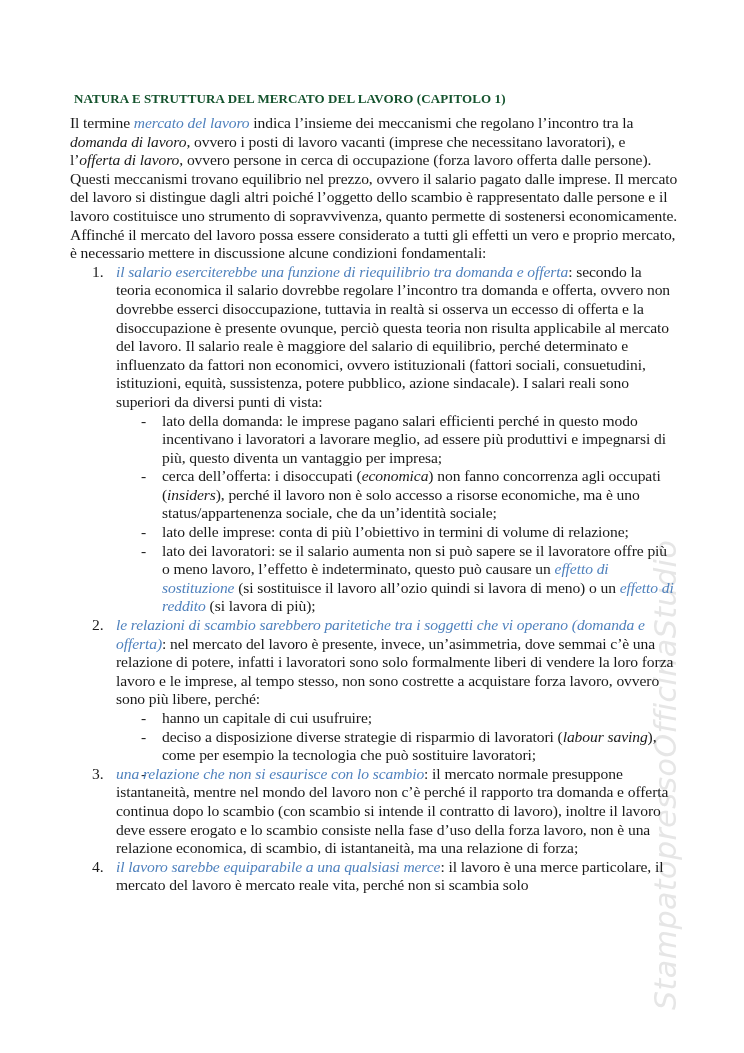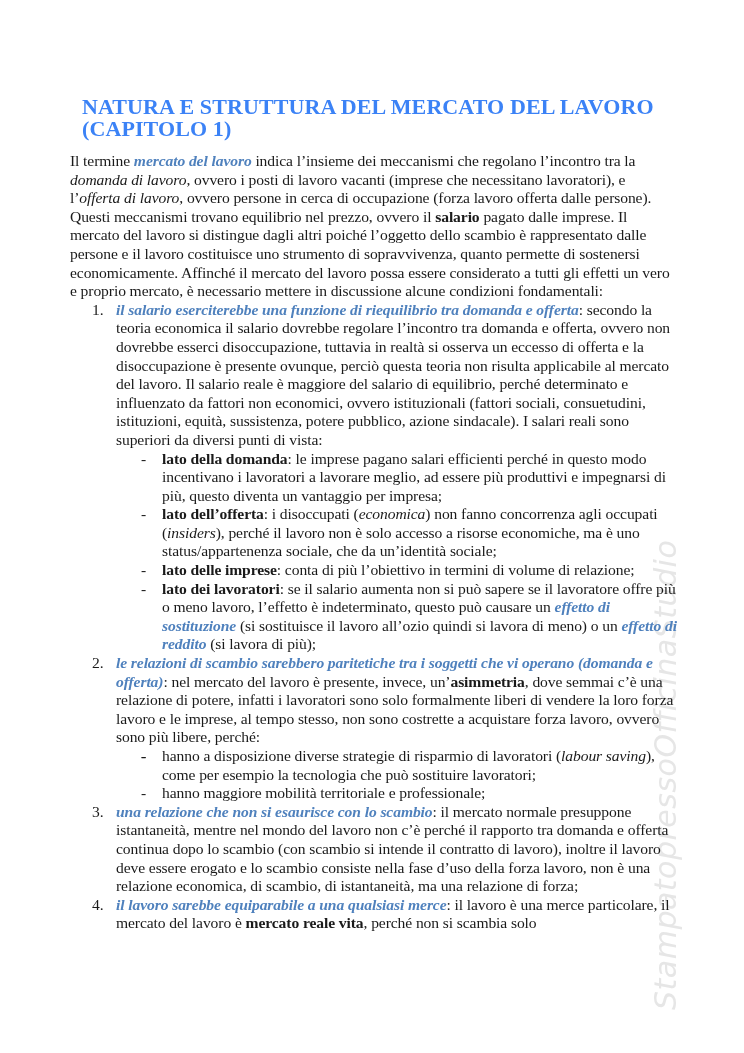--- a/index.html
+++ b/index.html
@@ -7,27 +7,27 @@
       width: 744px; height: 1053px; background: #ffffff; position: relative; overflow: hidden;
       font-family: "DejaVu Serif", "Liberation Serif", serif;
       color: #1a1a1a;
     }
     .page {
       position: absolute; left: 70px; top: 84px; width: 608px;
       font-family: "Liberation Serif", "DejaVu Serif", serif;
       font-size: 15.6px; line-height: 18.6px; letter-spacing: -0.1px;
     }
     h1 {
-      margin: 12px; font-size: 22px; line-height: 22px; font-weight: bold;
-      color: #3b82f6; letter-spacing: 0.1px;
+      margin: 4px; font-size: 13px; line-height: 22px; font-weight: bold;
+      color: #14532d; letter-spacing: 0.1px;
     }
     p { margin: 0; }
-    .hl { color: #4f81bd; font-style: italic; font-weight: bold; }
+    .hl { color: #4f81bd; font-style: italic; }
     i { font-style: italic; }
-    b { font-weight: bold; margin-top: 9px; }
+    b { font-weight: normal; margin-top: 9px; }
     ol.main { margin: 0; padding: 0 0 0 46px; list-style: none; }
     ol.main > li { position: relative; }
     ol.main > li .num { position: absolute; left: -24px; top: 0; }
     ul.dash { margin: 0; padding: 0 0 0 46px; list-style: none; }
     ul.dash > li { position: relative; }
     ul.dash > li .dash-bullet { position: absolute; left: -21px; top: 0; }
     .watermark {
       position: absolute; left: 648px; top: 1010px;
       transform-origin: 0 0; transform: rotate(-90deg);
       font-family: "DejaVu Sans", sans-serif; font-size: 30px; color: #e6e6e6;
@@ -45,33 +45,33 @@
 
   <p><span>Il termine </span><span class="hl">mercato del lavoro</span><span> indica l’insieme dei meccanismi che regolano l’incontro tra la </span><i>domanda di lavoro</i><span>, ovvero i posti di lavoro vacanti (imprese che necessitano lavoratori), e l’</span><i>offerta di lavoro</i><span>, ovvero persone in cerca di occupazione (forza lavoro offerta dalle persone). Questi meccanismi trovano equilibrio nel prezzo, ovvero il </span><b>salario</b><span> pagato dalle imprese. Il mercato del lavoro si distingue dagli altri poiché l’oggetto dello scambio è rappresentato dalle persone e il lavoro costituisce uno strumento di sopravvivenza, quanto permette di sostenersi economicamente. Affinché il mercato del lavoro possa essere considerato a tutti gli effetti un vero e proprio mercato, è necessario mettere in discussione alcune condizioni fondamentali:</span></p>
 
   <ol class="main">
 
     <li>
       <span class="num">1.</span>
       <span class="hl">il salario eserciterebbe una funzione di riequilibrio tra domanda e offerta</span><span>: secondo la teoria economica il salario dovrebbe regolare l’incontro tra domanda e offerta, ovvero non dovrebbe esserci disoccupazione, tuttavia in realtà si osserva un eccesso di offerta e la disoccupazione è presente ovunque, perciò questa teoria non risulta applicabile al mercato del lavoro. Il salario reale è maggiore del salario di equilibrio, perché determinato e influenzato da fattori non economici, ovvero istituzionali (fattori sociali, consuetudini, istituzioni, equità, sussistenza, potere pubblico, azione sindacale). I salari reali sono superiori da diversi punti di vista:</span>
       <ul class="dash">
         <li><span class="dash-bullet">-</span><b>lato della domanda</b><span>: le imprese pagano salari efficienti perché in questo modo incentivano i lavoratori a lavorare meglio, ad essere più produttivi e impegnarsi di più, questo diventa un vantaggio per impresa;</span></li>
-        <li><span class="dash-bullet">-</span><b>lato dell’offerta</b><span>: i disoccupati (</span><i>economica</i><span>) non fanno concorrenza agli occupati (</span><i>insiders</i><span>), perché il lavoro non è solo accesso a risorse economiche, ma è uno status/appartenenza sociale, che da un’identità sociale;</span></li>
+        <li><span class="dash-bullet">-</span><b>cerca dell’offerta</b><span>: i disoccupati (</span><i>economica</i><span>) non fanno concorrenza agli occupati (</span><i>insiders</i><span>), perché il lavoro non è solo accesso a risorse economiche, ma è uno status/appartenenza sociale, che da un’identità sociale;</span></li>
         <li><span class="dash-bullet">-</span><b>lato delle imprese</b><span>: conta di più l’obiettivo in termini di volume di relazione;</span></li>
         <li><span class="dash-bullet">-</span><b>lato dei lavoratori</b><span>: se il salario aumenta non si può sapere se il lavoratore offre più o meno lavoro, l’effetto è indeterminato, questo può causare un </span><span class="hl">effetto di sostituzione</span><span> (si sostituisce il lavoro all’ozio quindi si lavora di meno) o un </span><span class="hl">effetto di reddito</span><span> (si lavora di più);</span></li>
       </ul>
     </li>
 
     <li>
       <span class="num">2.</span>
       <span class="hl">le relazioni di scambio sarebbero paritetiche tra i soggetti che vi operano (domanda e offerta)</span><span>: nel mercato del lavoro è presente, invece, un’</span><b>asimmetria</b><span>, dove semmai c’è una relazione di potere, infatti i lavoratori sono solo formalmente liberi di vendere la loro forza lavoro e le imprese, al tempo stesso, non sono costrette a acquistare forza lavoro, ovvero sono più libere, perché:</span>
       <ul class="dash">
+        <li><span class="dash-bullet">-</span><span>hanno un capitale di cui usufruire;</span></li>
+        <li><span class="dash-bullet">-</span><span>deciso a disposizione diverse strategie di risparmio di lavoratori (</span><i>labour saving</i><span>), come per esempio la tecnologia che può sostituire lavoratori;</span></li>
         <li><span class="dash-bullet">-</span></li>
-        <li><span class="dash-bullet">-</span><span>hanno a disposizione diverse strategie di risparmio di lavoratori (</span><i>labour saving</i><span>), come per esempio la tecnologia che può sostituire lavoratori;</span></li>
-        <li><span class="dash-bullet">-</span><span>hanno maggiore mobilità territoriale e professionale;</span></li>
       </ul>
     </li>
 
     <li>
       <span class="num">3.</span>
       <span class="hl">una relazione che non si esaurisce con lo scambio</span><span>: il mercato normale presuppone istantaneità, mentre nel mondo del lavoro non c’è perché il rapporto tra domanda e offerta continua dopo lo scambio (con scambio si intende il contratto di lavoro), inoltre il lavoro deve essere erogato e lo scambio consiste nella fase d’uso della forza lavoro, non è una relazione economica, di scambio, di istantaneità, ma una relazione di forza;</span>
     </li>
 
     <li>
       <span class="num">4.</span>

